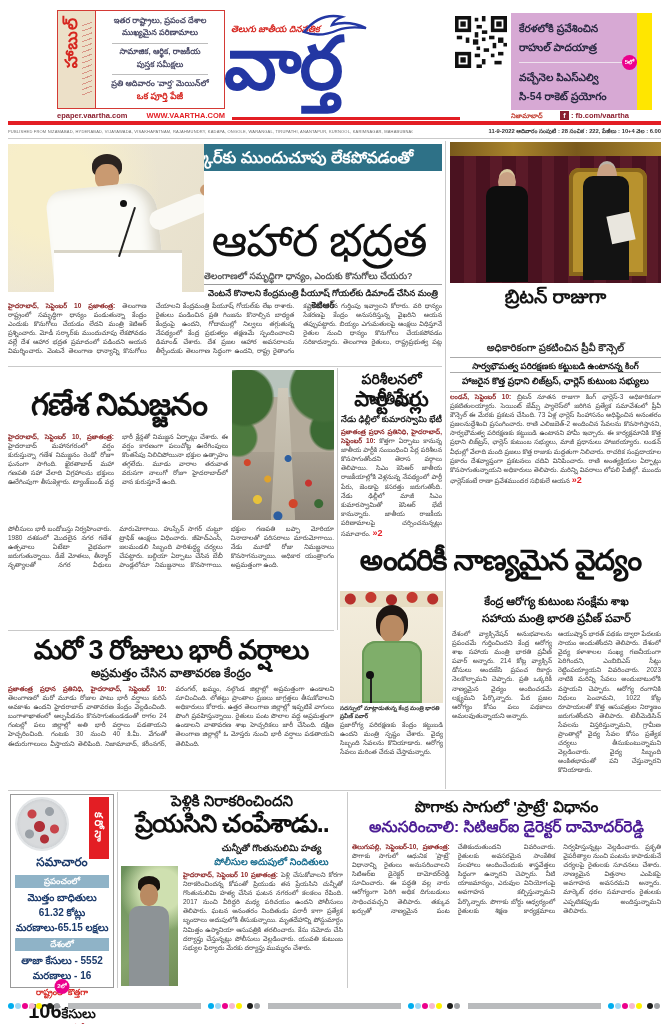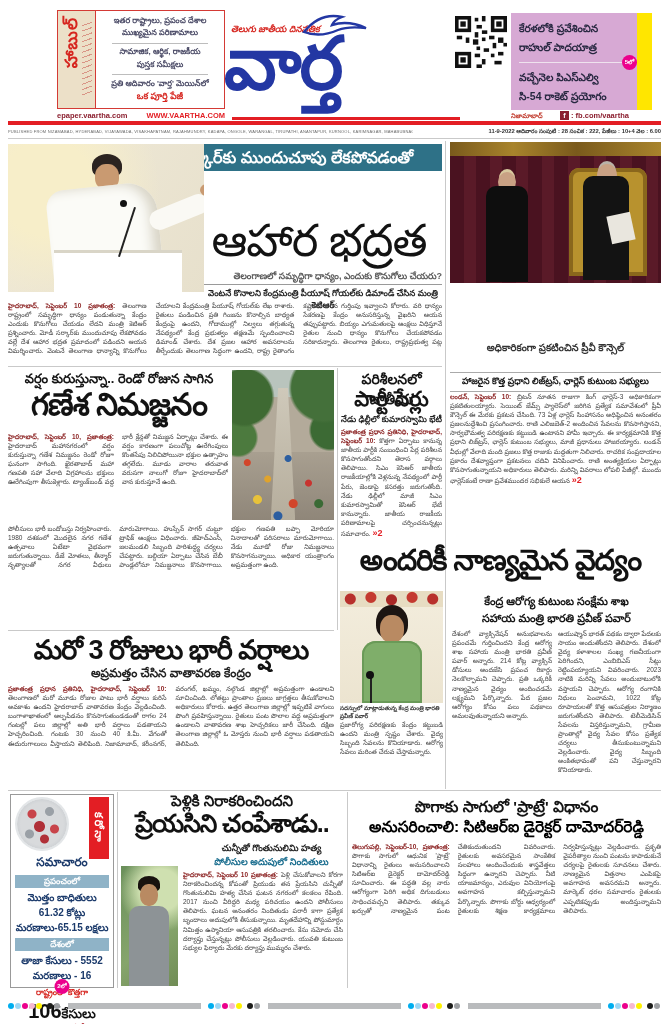--- a/index.html
+++ b/index.html
@@ -52,21 +52,21 @@
 .ktr-hair{position:absolute;left:84px;top:10px;width:30px;height:24px;border-radius:50% 50% 40% 40%;background:#2b2320}
 .ktr-face{position:absolute;left:87px;top:20px;width:24px;height:26px;border-radius:45%;background:#c99a71}
 .ktr-torso{position:absolute;left:42px;top:42px;width:110px;height:105px;border-radius:18px 30px 8px 8px;background:#fbfbf7;transform:rotate(-6deg);box-shadow:inset -8px 0 12px #d8d4c6}
 .ktr-arm{position:absolute;left:140px;top:58px;width:62px;height:20px;border-radius:10px;background:#faf9f4;transform:rotate(-22deg)}
 .ktr-hand{position:absolute;left:192px;top:40px;width:14px;height:12px;border-radius:50%;background:#c99a71}
 .ktr-podium{position:absolute;left:46px;bottom:0;width:128px;height:42px;background:#ffffff;border-top:3px solid #d9d5c7}
 .ktr-mic{position:absolute;left:118px;top:62px;width:2px;height:52px;background:#222;transform:rotate(18deg)}
 .ktr-michead{position:absolute;left:112px;top:56px;width:7px;height:7px;border-radius:50%;background:#111}
 .main-h1{left:204px;top:166px;width:238px;text-align:center;font-size:38px;font-weight:bold;color:#121212;line-height:1.2;text-shadow:1px 1px 0 #fff,-1px -1px 0 #fff,1px -1px 0 #fff,-1px 1px 0 #fff}
 .main-h2{left:196px;top:214px;width:246px;text-align:center;font-size:45px;font-weight:normal;color:#121212;line-height:1.2;text-shadow:1px 1px 0 #fff,-1px -1px 0 #fff,1px -1px 0 #fff,-1px 1px 0 #fff;letter-spacing:-1px}
-.main-sub1{left:204px;top:271px;width:238px;text-align:right;font-size:9px;font-weight:bold;color:#5a5a5a}
+.main-sub1{left:204px;top:271px;width:238px;text-align:left;font-size:9px;font-weight:bold;color:#5a5a5a}
 .main-sub2{left:204px;top:284px;width:238px;text-align:center;font-size:8.6px;font-weight:bold;color:#1e1e1e;border-top:1px solid #9a9a9a;padding-top:3px}
 .main-body{left:8px;top:301px;width:434px;height:63px;column-count:3;column-gap:9px}
 .vdiv-main{left:445px;top:141px;width:1px;height:648px}
 
 
 .ph-king{left:450px;top:142px;width:211px;height:141px;background:
  repeating-linear-gradient(90deg,#4a1220 0 14px,#5a1a28 14px 26px),
  linear-gradient(#3c0f1c,#55182a);overflow:hidden}
 .king-curtain{position:absolute;left:0;top:0;width:100%;height:14px;background:linear-gradient(90deg,#7a5a1c,#a8842c 30%,#7a5a1c 60%,#a8842c)}
 .king-throne{position:absolute;right:14px;top:26px;width:78px;height:108px;border-radius:10px 10px 0 0;background:#b8922e;box-shadow:inset 0 0 0 4px #8a671c}
@@ -171,21 +171,21 @@
  radial-gradient(circle at 70% 20%,#cfe0b0 0 20%,transparent 40%),
  linear-gradient(140deg,#6a8f5a,#86a56c 60%,#708c55);overflow:hidden}
 .man-hair{position:absolute;left:17px;top:10px;width:22px;height:16px;border-radius:50% 50% 30% 30%;background:#18120e}
 .man-face{position:absolute;left:19px;top:18px;width:18px;height:22px;border-radius:45%;background:#b98a62}
 .man-shirt{position:absolute;left:8px;top:40px;width:40px;height:80px;border-radius:10px 10px 0 0;background:#8d9396}
 .mur-body{left:183px;top:870px;width:160px;height:118px}
 .vdiv-c2{left:347px;top:792px;width:1px;height:196px}
 
 
 .tob-h1{left:352px;top:798px;width:309px;text-align:center;font-size:15.5px;font-weight:bold;color:#141414}
-.tob-h2{left:352px;top:818px;width:309px;text-align:center;font-size:15.5px;font-weight:bold;color:#000000}
+.tob-h2{left:352px;top:818px;width:309px;text-align:center;font-size:15.5px;font-weight:bold;color:#4c1d95}
 .tob-body{left:352px;top:842px;width:309px;height:144px;column-count:3;column-gap:8px}
 
 
 .regmarks{left:8px;top:1002px;width:653px;height:8px;display:flex;align-items:center}
 .dotgrp{display:flex;align-items:center}
 .dot{width:6px;height:6px;border-radius:50%;display:inline-block;margin-right:1px}
 .dot.sp{margin-left:4px}
 .regbar{flex:1;height:6px;background:#b9bbbd;margin:0 7px}
 </style>
 </head>
@@ -308,30 +308,31 @@
 
   <div class="abs ph-king">
     <div class="king-curtain"></div>
     <div class="king-throne"></div>
     <div class="cam-head"></div>
     <div class="cam-fig"></div>
     <div class="king-head"></div>
     <div class="king-fig"></div>
     <div class="king-paper"></div>
   </div>
+  <div class="abs king-h1">బ్రిటన్ రాజుగా</div>
   <div class="abs king-sub1">అధికారికంగా ప్రకటించిన ప్రీవీ కౌన్సెల్</div>
+  <div class="abs king-sub2">సార్వభౌమత్వ పరిరక్షణకు కట్టుబడి ఉంటానన్న కింగ్</div>
   <div class="abs king-sub3">హాజరైన కొత్త ప్రధాని లిజ్‌ట్రస్, ఛార్లెస్ కుటుంబ సభ్యులు</div>
   <div class="abs king-body body-text">
     <span class="dateline">లండన్, సెప్టెంబర్ 10:</span>
     <span>బ్రిటన్ నూతన రాజుగా కింగ్ ఛార్లెస్-3 అధికారికంగా ప్రకటితులయ్యారు. సెయింట్ జేమ్స్ ప్యాలెస్‌లో జరిగిన ప్రత్యేక సమావేశంలో ప్రీవీ కౌన్సెల్ ఈ మేరకు ప్రకటన చేసింది. 73 ఏళ్ల ఛార్లెస్ సింహాసనం అధిష్ఠించిన అనంతరం ప్రజలనుద్దేశించి ప్రసంగించారు. రాణి ఎలిజబెత్-2 అందించిన సేవలను కొనసాగిస్తానని, సార్వభౌమత్వ పరిరక్షణకు కట్టుబడి ఉంటానని హామీ ఇచ్చారు. ఈ కార్యక్రమానికి కొత్త ప్రధాని లిజ్‌ట్రస్, ఛార్లెస్ కుటుంబ సభ్యులు, మాజీ ప్రధానులు హాజరయ్యారు. లండన్ వీధుల్లో వేలాది మంది ప్రజలు కొత్త రాజుకు మద్దతుగా నిలిచారు. రాచరిక సంప్రదాయాల ప్రకారం దేశవ్యాప్తంగా ప్రకటనలు చదివి వినిపించారు. రాణి అంత్యక్రియల ఏర్పాట్లు కొనసాగుతున్నాయని అధికారులు తెలిపారు. మరిన్ని వివరాలు లోపలి పేజీల్లో. ముందు ఛార్లెస్‌కంటే రాణా ప్రవేశముందర సభికులే ఆయన</span>
     <span class="cont">»<span>2</span></span>
   </div>
 
   <div class="abs hdiv-1 hl"></div>
-  <div class="abs gan-kicker">వర్షం కురుస్తున్నా.. రెండో రోజున సాగిన</div>
   <div class="abs gan-h">గణేశ నిమజ్జనం</div>
   <div class="abs ph-ganesh">
     <div class="gan-road"></div>
     <div class="gan-crowd"></div>
   </div>
   <div class="abs gan-body-top body-text">
     <span class="dateline">హైదరాబాద్, సెప్టెంబర్ 10, ప్రజాతంత్ర:</span>
     <span>హైదరాబాద్ మహానగరంలో వర్షం కురుస్తున్నా గణేశ నిమజ్జనం రెండో రోజూ ఘనంగా సాగింది. ఖైరతాబాద్ మహా గణపతి సహా వేలాది విగ్రహాలను భక్తులు ఊరేగింపుగా తీసుకెళ్లారు. ట్యాంక్‌బండ్ వద్ద భారీ క్రేన్లతో నిమజ్జన ఏర్పాట్లు చేశారు. ఈ వర్షం కారణంగా పలుచోట్ల ఊరేగింపులు కొంతసేపు నిలిచిపోయినా భక్తుల ఉత్సాహం తగ్గలేదు. మూడు వారాల తరువాత వరుసగా నాలుగో రోజూ హైదరాబాద్‌లో వాన కురుస్తూనే ఉంది.</span>
   </div>
   <div class="abs gan-body-bot body-text">

